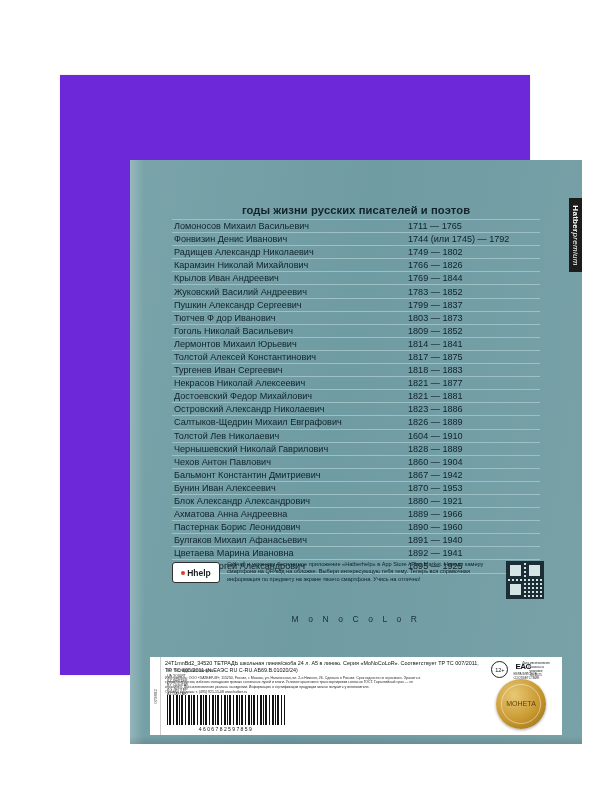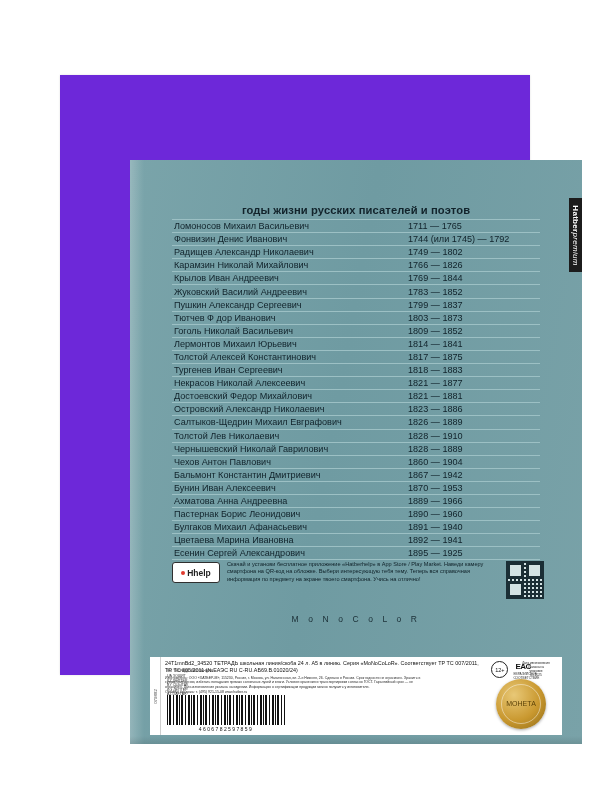--- a/index.html
+++ b/index.html
@@ -402,37 +402,41 @@
             <tr>
                 <td>Островский Александр Николаевич</td>
                 <td class="years">1823  —  1886</td>
               </tr>
             <tr>
                 <td>Салтыков-Щедрин Михаил Евграфович</td>
                 <td class="years">1826  —  1889</td>
               </tr>
             <tr>
                 <td>Толстой Лев Николаевич</td>
-                <td class="years">1828  —  1910</td>
+                <td class="years">1604  —  1910</td>
               </tr>
             <tr>
                 <td>Чернышевский Николай Гаврилович</td>
                 <td class="years">1828  —  1889</td>
               </tr>
             <tr>
                 <td>Чехов Антон Павлович</td>
                 <td class="years">1860  —  1904</td>
               </tr>
             <tr>
                 <td>Бальмонт Константин Дмитриевич</td>
                 <td class="years">1867  —  1942</td>
               </tr>
             <tr>
                 <td>Бунин Иван Алексеевич</td>
                 <td class="years">1870  —  1953</td>
+              </tr>
+            <tr>
+                <td>Блок Александр Александрович</td>
+                <td class="years">1880  —  1921</td>
               </tr>
             <tr>
                 <td>Ахматова Анна Андреевна</td>
                 <td class="years">1889  —  1966</td>
               </tr>
             <tr>
                 <td>Пастернак Борис Леонидович</td>
                 <td class="years">1890  —  1960</td>
               </tr>
             <tr>

